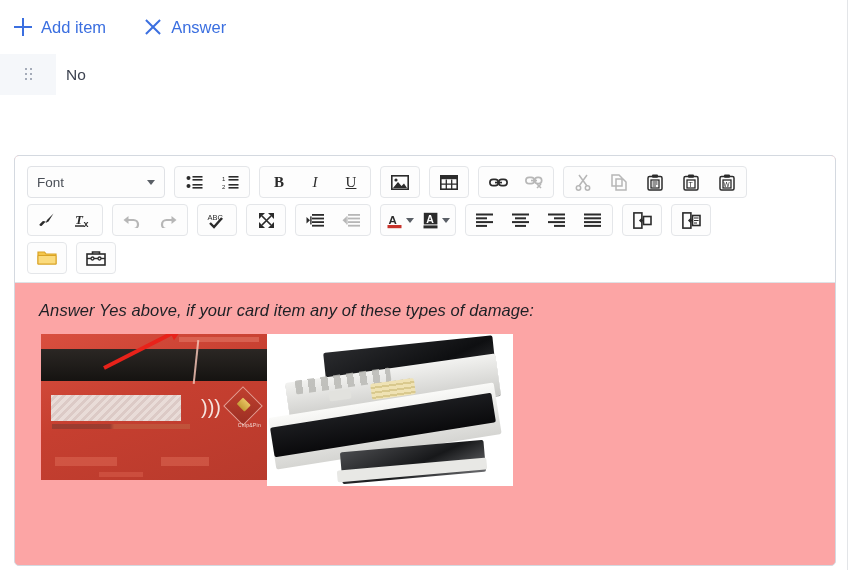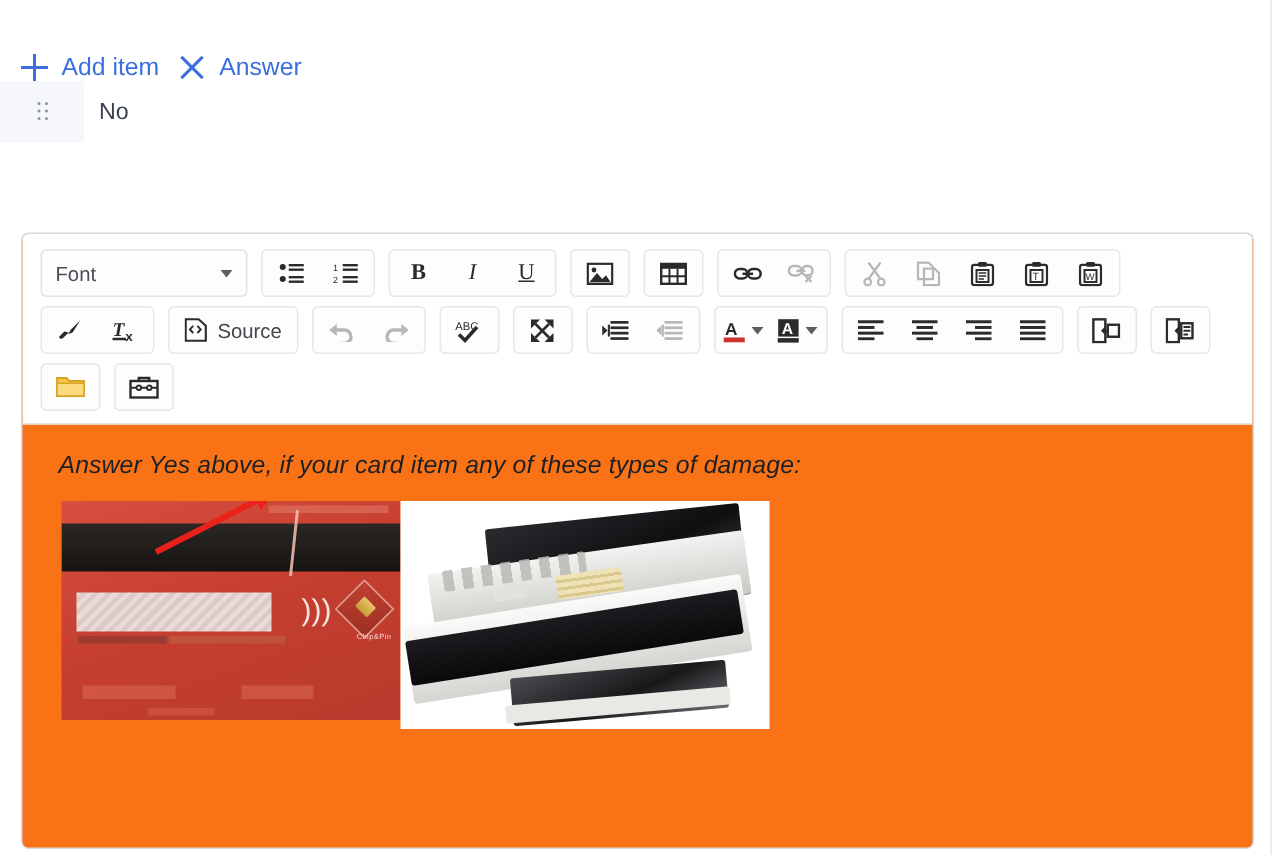--- a/index.html
+++ b/index.html
@@ -26,23 +26,23 @@
     box-sizing: border-box;
     background: #fff;
   }
 
   
   .action-bar {
     position: absolute;
     left: 0; top: 0;
     height: 54px;
     display: flex;
-    align-items: flex-end;
+    align-items: center;
     padding-left: 14px;
-    gap: 13px;
+    gap: 38px;
   }
   .action-link {
     display: flex;
     align-items: center;
     gap: 9px;
     color: #3b6fe0;
     font-size: 16.5px;
     cursor: pointer;
     user-select: none;
     line-height: 1;
@@ -112,21 +112,21 @@
 
   
   .editor {
     position: absolute;
     left: 14px; top: 155px;
     width: 822px;
     height: 411px;
     border: 1px solid #d4d9e0;
     border-radius: 5px;
     box-sizing: border-box;
-    background: #f97316;
+    background: #fca5a5;
     overflow: hidden;
   }
   .toolbar {
     padding: 10px 8px 6px 12px;
     background: #fff;
     border-bottom: 1px solid #dfe2e6;
   }
   .tb-row {
     display: flex;
     align-items: center;
@@ -643,29 +643,20 @@
           </div>
           <div class="tb-btn">
             <svg width="19" height="16" viewBox="0 0 19 16">
               <text x="1" y="12" font-size="13" font-style="italic" font-weight="bold" font-family="Liberation Serif, serif" fill="#2b2b2b">T</text>
               <line x1="1" y1="14" x2="10" y2="14" stroke="#2b2b2b" stroke-width="1.6"></line>
               <text x="9.5" y="15" font-size="9" font-weight="bold" font-family="Liberation Sans, sans-serif" fill="#2b2b2b">x</text>
             </svg>
           </div>
         </div>
 
-        <div class="tb-group">
-          <div class="tb-source">
-            <svg width="15" height="16" viewBox="0 0 15 16">
-              <path d="M0.8 0.8 h8.6 l4.8 4.4 v10 h-13.4 Z" fill="none" stroke="#2b2b2b" stroke-width="1.4"></path>
-              <path d="M5.8 5.2 L3.6 7.6 l2.2 2.4 M8.6 5.2 l2.2 2.4 -2.2 2.4" stroke="#2b2b2b" stroke-width="1.3" fill="none"></path>
-            </svg>
-            <span>Source</span>
-          </div>
-        </div>
 
         <div class="tb-group">
           <div class="tb-btn disabled">
             <svg width="20" height="15" viewBox="0 0 20 15">
               <path d="M6.5 3 L1.5 7 L6.5 11 Z" fill="#2b2b2b"></path>
               <path d="M4.5 7 h7 a4.5 4.5 0 0 1 0 9 h-3" fill="none" stroke="#2b2b2b" stroke-width="2.2"></path>
             </svg>
           </div>
           <div class="tb-btn disabled">
             <svg width="20" height="15" viewBox="0 0 20 15">

